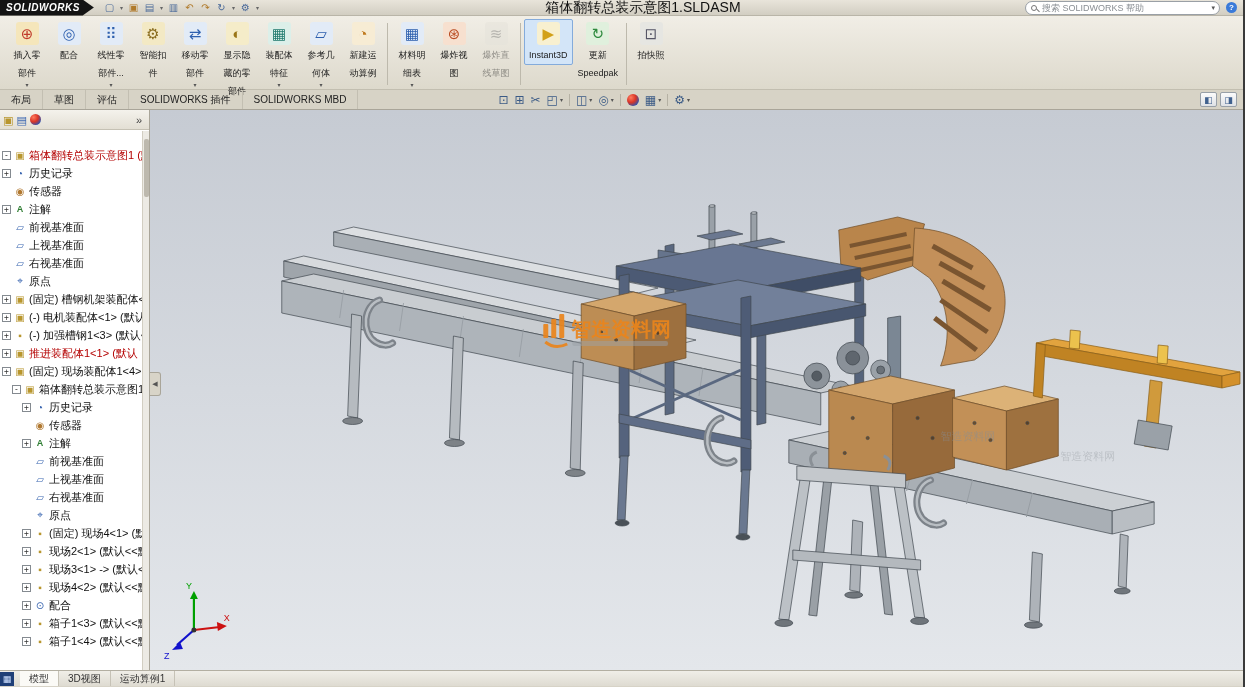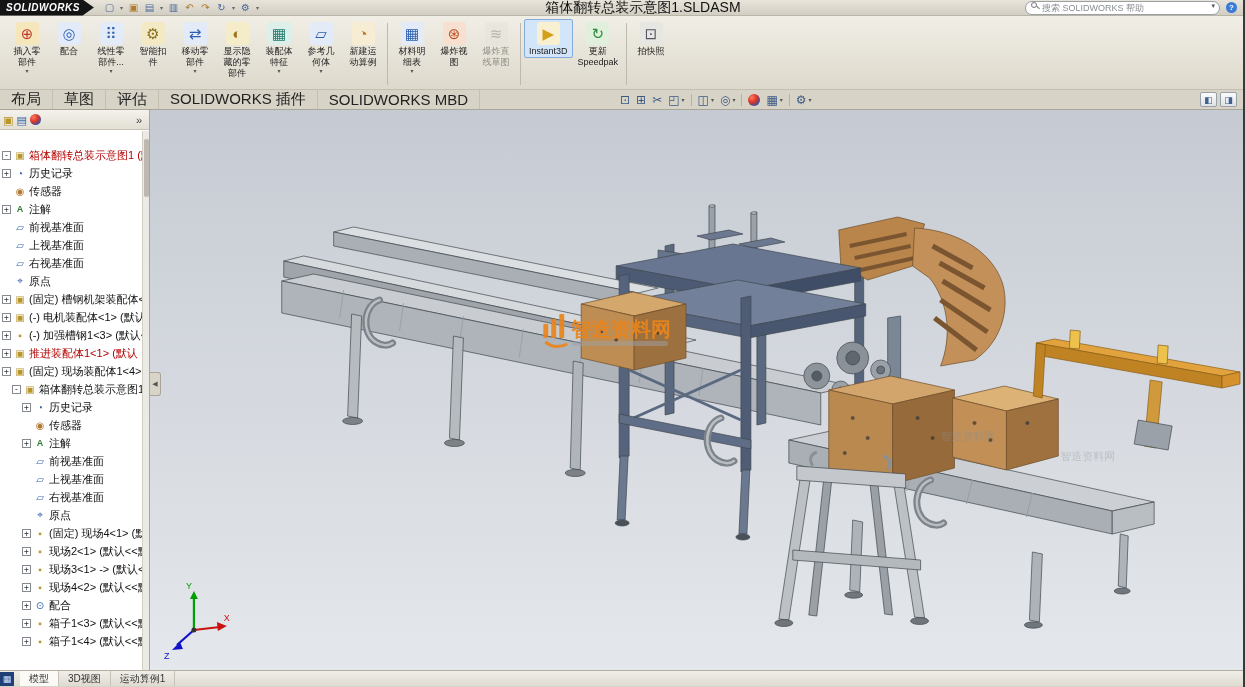--- a/index.html
+++ b/index.html
@@ -12,54 +12,54 @@
             border-bottom:1px solid #b9b5a8;padding-right:4px;}
   .logo{height:16px;background:#141414;color:#fff;display:flex;align-items:center;padding:0 14px 0 6px;
         clip-path:polygon(0 0,88% 0,100% 50%,88% 100%,0 100%);}
   .logo span{font-size:10px;font-weight:bold;font-style:italic;letter-spacing:.5px;}
   .menubar{display:flex;align-items:center;margin-left:8px;gap:1px;}
   .mi{font-size:10px;line-height:14px;width:15px;text-align:center;color:#4a6a9a;cursor:default;}
   .mi.warm{color:#b07a2a;}
   .mdd{font-size:6px;color:#666;width:7px;text-align:center;}
   .doc-title{flex:1;text-align:center;font-size:14px;color:#111;white-space:nowrap;overflow:hidden;}
   .search{width:195px;height:14px;background:#fff;border:1px solid #9aa0a6;border-radius:7px;
-          display:flex;align-items:flex-start;padding:0 4px;margin-right:6px;}
+          display:flex;align-items:center;padding:0 4px;margin-right:6px;}
   .sicon{width:6px;height:6px;border:1.3px solid #777;border-radius:50%;position:relative;margin:0 3px 0 1px;flex:none;}
   .sicon::after{content:"";position:absolute;width:4px;height:1.3px;background:#777;transform:rotate(45deg);right:-3.5px;bottom:-1.5px;}
   .search input{border:none;outline:none;background:transparent;font-size:9px;flex:1;color:#333;font-family:inherit;}
   .search input::placeholder{color:#8a8f94;}
   .sdd{font-size:7px;color:#555;}
   .help{width:11px;height:11px;border-radius:50%;background:#3a7ad9;color:#fff;font-size:8px;font-weight:bold;
         display:flex;align-items:center;justify-content:center;margin-right:2px;}
 
   
   .ribbon{height:74px;background:linear-gradient(#f1eee6,#ddd9cc);border-bottom:1px solid #c2beb0;
           display:flex;align-items:flex-start;padding:3px 2px 0 6px;}
   .rbtn{display:flex;flex-direction:column;align-items:center;padding:2px 4px 0;min-width:42px;
         border:1px solid transparent;border-radius:2px;}
   .rbtn.active{background:#d3e5f8;border-color:#84abdb;}
   .rbtn.disabled{opacity:.45;}
   .ric{width:23px;height:23px;display:flex;align-items:center;justify-content:center;font-size:15px;
        border-radius:3px;margin-bottom:1px;}
-  .rlbl{font-size:9px;line-height:11px;text-align:center;white-space:pre-line;color:#1c1c1c;}
+  .rlbl{font-size:9px;line-height:18px;text-align:center;white-space:pre-line;color:#1c1c1c;}
   .rdd{font-size:6px;color:#555;height:7px;line-height:7px;}
   .rsep{width:1px;align-self:stretch;background:#bdb9ac;margin:4px 3px;}
   .ic1{color:#c03a2b;background:#f5e6bb;} .ic2{color:#2d5fae;background:#e2ebf7;}
   .ic3{color:#2d5fae;background:#e2ebf7;} .ic4{color:#8a6d1f;background:#f3e9c4;}
   .ic5{color:#2d5fae;background:#e2ebf7;} .ic6{color:#9a7518;background:#f5ecc9;}
   .ic7{color:#1f7a6d;background:#dcefe9;} .ic8{color:#2d5fae;background:#e2ebf7;}
   .ic9{color:#c07a20;background:#f7ecd4;} .ic10{color:#2d5fae;background:#e2ebf7;}
   .ic11{color:#b8491f;background:#f7e0cf;} .ic12{color:#777;background:#e4e2da;}
   .ic13{color:#d2a018;background:#f8f0d0;} .ic14{color:#2e8a3e;background:#e0f0dd;}
   .ic15{color:#556;background:#e6e6e2;}
 
   
   .tabrow{height:20px;background:#d7d3c6;border-bottom:1px solid #a9a599;display:flex;align-items:center;}
   .tabs{display:flex;height:100%;align-items:center;}
-  .tab{font-size:15px;color:#222;padding:0 11px;height:100%;display:flex;align-items:center;
+  .tab{font-size:10px;color:#222;padding:0 11px;height:100%;display:flex;align-items:center;
        border-right:1px solid #c3bfb2;}
   .hud{display:flex;align-items:center;gap:6px;margin-left:140px;}
   .hico{font-size:12px;color:#3a5a86;line-height:12px;}
   .hdd{font-size:6px;color:#555;margin-left:-4px;}
   .hsep{width:1px;height:12px;background:#b5b1a4;}
   .ball{width:12px;height:12px;border-radius:50%;
         background:radial-gradient(circle at 32% 30%,#ff7a5e,#d93527 42%,#2a52b0 78%,#173a80);}
   .corner{margin-left:auto;display:flex;gap:3px;margin-right:6px;}
   .cbtn{width:17px;height:15px;border:1px solid #98a0a8;background:linear-gradient(#fbfbfb,#dfe2e6);
         font-size:9px;color:#40618e;display:flex;align-items:center;justify-content:center;border-radius:2px;}

